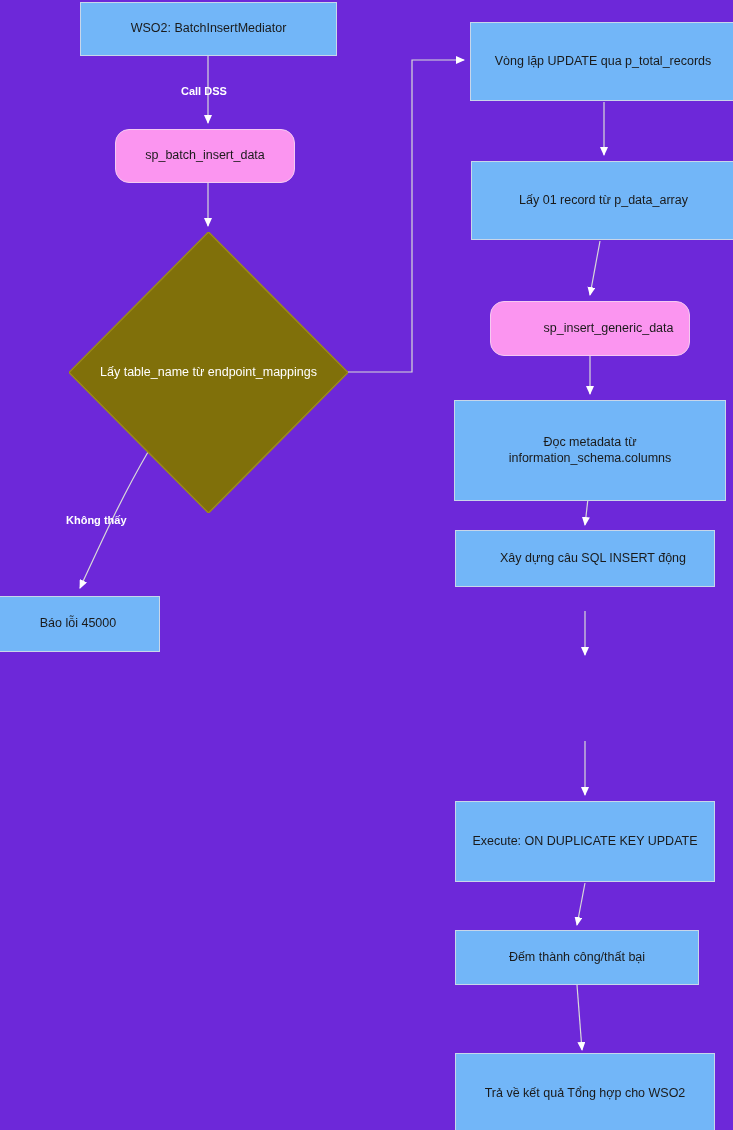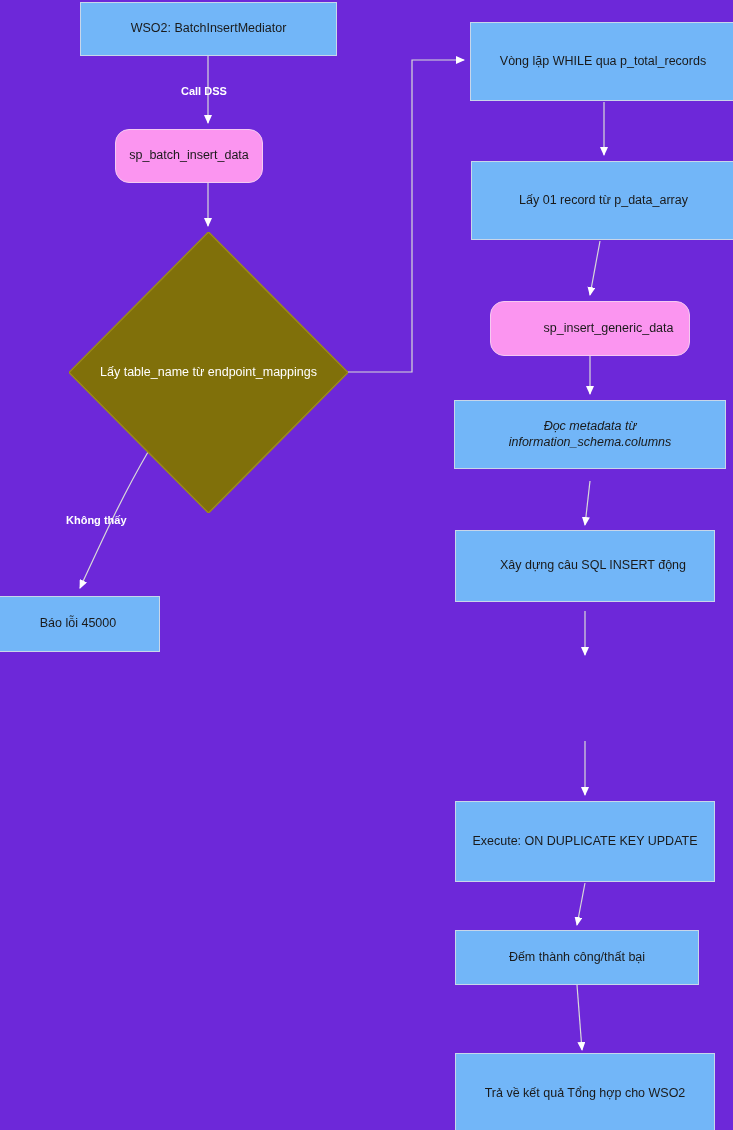--- a/index.html
+++ b/index.html
@@ -117,52 +117,52 @@
 
     <path d="M585,883 L577,925" stroke="#d9d9d9" stroke-width="1.2" fill="none" marker-end="url(#arrow)"></path>
 
     <path d="M577,985 L582,1050" stroke="#d9d9d9" stroke-width="1.2" fill="none" marker-end="url(#arrow)"></path>
   </svg>
 
   <div class="node node-rect" style="left:80px; top:2px; width:257px; height:54px;">
     <span class="node-text">WSO2: BatchInsertMediator</span>
   </div>
 
-  <div class="node node-round" style="left:115px; top:129px; width:148px; height:54px;">
+  <div class="node node-round" style="left:115px; top:129px; width:180px; height:54px;">
     <span class="node-text">sp_batch_insert_data</span>
   </div>
 
   <div class="node node-diamond" style="left:69px; top:232px; width:279px; height:281px;">
     <svg class="diamond-shape" viewBox="0 0 279 281" preserveAspectRatio="none" xmlns="http://www.w3.org/2000/svg">
       <polygon points="139.5,0 279,140.5 139.5,281 0,140.5" fill="#80700a" stroke="#9b8a1a" stroke-width="1.5"></polygon>
     </svg>
     <span class="diamond-label">Lấy table_name từ endpoint_mappings</span>
   </div>
 
   <div class="node node-rect" style="left:-4px; top:596px; width:164px; height:56px;">
     <span class="node-text">Báo lỗi 45000</span>
   </div>
 
   <div class="node node-rect" style="left:470px; top:22px; width:266px; height:79px;">
-    <span class="node-text">Vòng lặp WHILE qua p_total_records</span>
+    <span class="node-text">Vòng lặp UPDATE qua p_total_records</span>
   </div>
 
   <div class="node node-rect" style="left:471px; top:161px; width:265px; height:79px;">
     <span class="node-text">Lấy 01 record từ p_data_array</span>
   </div>
 
   <div class="node node-round" style="left:490px; top:301px; width:200px; height:55px;padding-left:37px;">
     <span class="node-text">sp_insert_generic_data</span>
   </div>
 
-  <div class="node node-rect" style="left:454px; top:400px; width:272px; height:69px;font-style:italic;">
+  <div class="node node-rect" style="left:454px; top:400px; width:272px; height:101px;">
     <span class="node-text">Đọc metadata từ information_schema.columns</span>
   </div>
 
-  <div class="node node-rect" style="left:455px; top:530px; width:260px; height:72px;padding-left:16px;">
+  <div class="node node-rect" style="left:455px; top:530px; width:260px; height:57px;padding-left:16px;">
     <span class="node-text">Xây dựng câu SQL INSERT động</span>
   </div>
 
 
   <div class="node node-rect" style="left:455px; top:930px; width:244px; height:55px;">
     <span class="node-text">Đếm thành công/thất bại</span>
   </div>
 
   <div class="node node-rect" style="left:455px; top:801px; width:260px; height:81px;">
     <span class="node-text">Execute: ON DUPLICATE KEY UPDATE</span>

